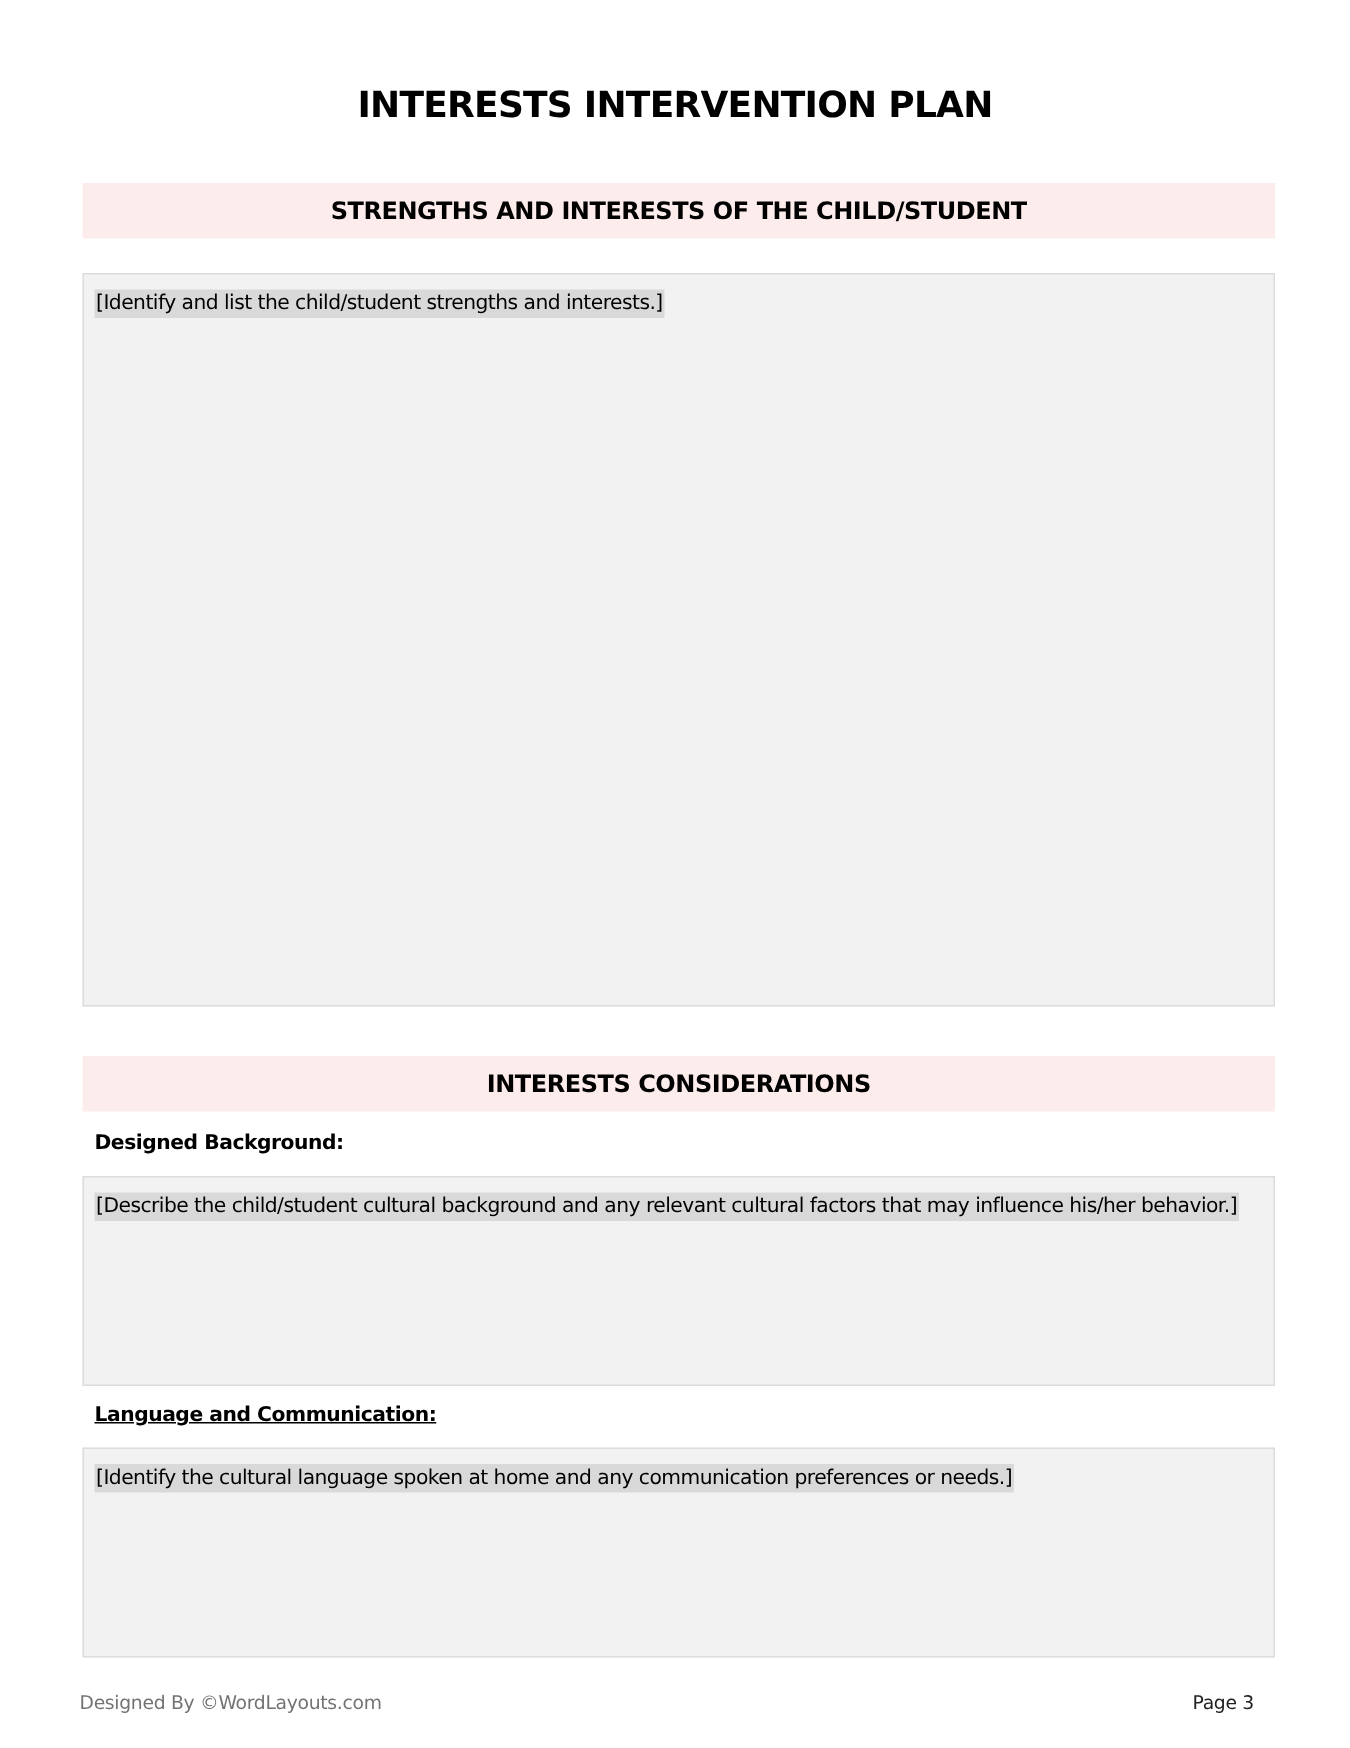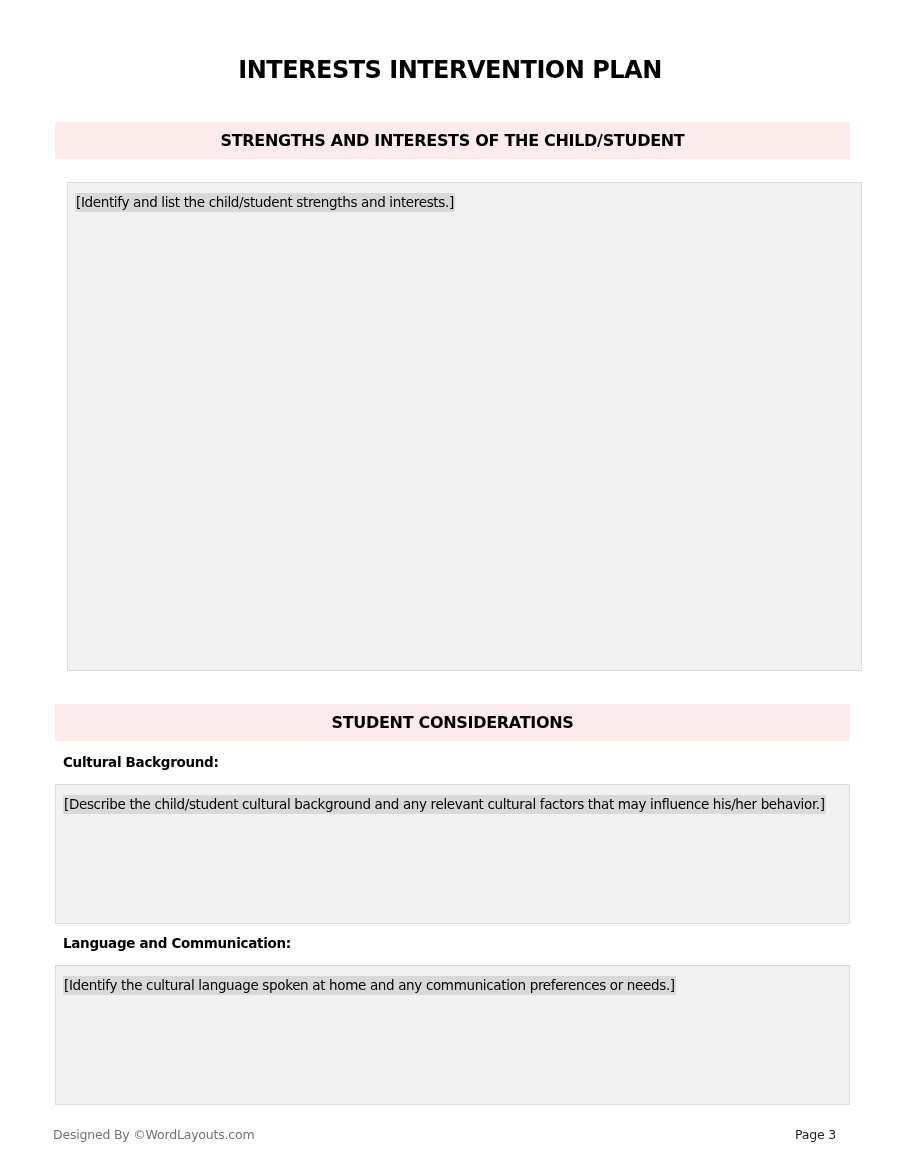--- a/index.html
+++ b/index.html
@@ -43,32 +43,32 @@
       font-family: "DejaVu Sans", sans-serif; letter-spacing: -0.2px;
     }
   </style>
 </head>
 <body>
 
 <div class="title">INTERESTS INTERVENTION PLAN</div>
 
 <div class="section-header" style="top:122px;text-align:right;">STRENGTHS AND INTERESTS OF THE CHILD/STUDENT</div>
 
-<div class="field-box" style="top:182px; height:487px;margin-left:12px;">
+<div class="field-box" style="top:182px; height:487px;">
   <span class="placeholder">[Identify and list the child/student strengths and interests.]</span>
 </div>
 
-<div class="section-header" style="top:704px;">STUDENT CONSIDERATIONS</div>
+<div class="section-header" style="top:704px;">INTERESTS CONSIDERATIONS</div>
 
-<div class="field-label" style="top:754px;">Cultural Background:</div>
+<div class="field-label" style="top:754px;">Designed Background:</div>
 
 <div class="field-box" style="top:784px; height:138px;">
   <span class="placeholder">[Describe the child/student cultural background and any relevant cultural factors that may influence his/her behavior.]</span>
 </div>
 
-<div class="field-label" style="top:935px;">Language and Communication:</div>
+<div class="field-label" style="top:935px;text-decoration:underline;">Language and Communication:</div>
 
 <div class="field-box" style="top:965px; height:138px;">
   <span class="placeholder">[Identify the cultural language spoken at home and any communication preferences or needs.]</span>
 </div>
 
 <div class="footer-left">Designed By ©WordLayouts.com</div>
 <div class="footer-right">Page 3</div>
 
 </body></html>

